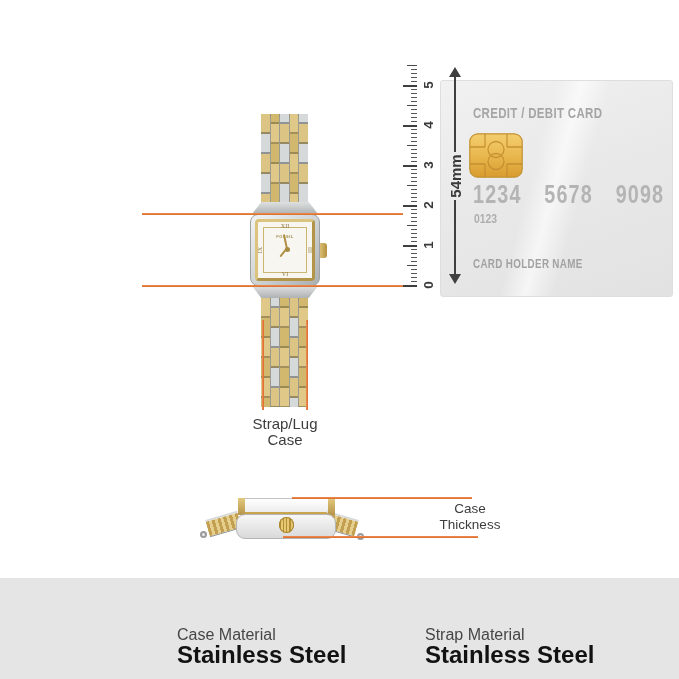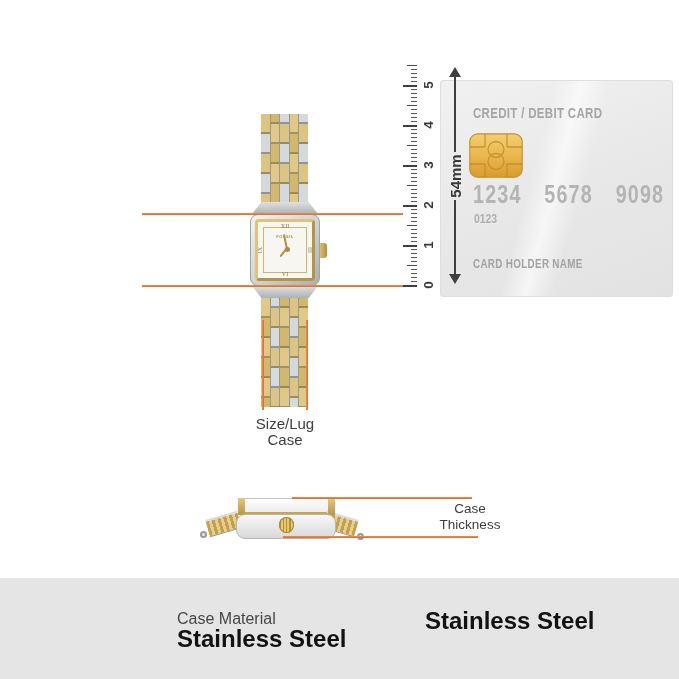--- a/index.html
+++ b/index.html
@@ -94,21 +94,21 @@
             box-shadow:0 0 0 1px #a8862f inset;}
   .sv-lug{position:absolute;top:23px;width:33px;height:15px;z-index:1;
           background:repeating-linear-gradient(90deg,#c3a051 0 3px,#e6cf8c 3px 6px);
           border-top:2px solid #d9dbdb;border-bottom:1px solid #8f9393;}
   #sv-lug-left{left:9px;transform:rotate(-16deg);}
   #sv-lug-right{left:126px;transform:rotate(16deg);}
   .sv-endcircle{position:absolute;width:7px;height:7px;border-radius:50%;border:2px solid #9b9b9b;background:#e9e9e9;box-sizing:border-box;}
 
   
   #bottom-band{position:absolute;left:0;top:578px;width:679px;height:101px;background:#e5e5e5;}
-  .mat-label{font-size:16px;line-height:18px;color:#464646;}
+  .mat-label{font-size:16px;line-height:18px;color:#464646;margin-top:16px;}
   .mat-value{font-size:24px;line-height:21px;font-weight:bold;color:#121212;}
 </style>
 </head>
 <body>
 
 <div id="canvas">
 
 
   <div class="mline" style="left:142px;top:213px;width:261px;height:2px;"></div>
   <div class="mline" style="left:142px;top:285px;width:261px;height:2px;"></div>
@@ -142,21 +142,21 @@
   <div class="endlink bot" style="top:286px;"></div>
   <div class="bracelet" style="top:298px;height:109px;">
     <div class="bcol col-gold"></div>
     <div class="bcol col-mix off"></div>
     <div class="bcol col-gold off"></div>
     <div class="bcol col-mix"></div>
     <div class="bcol col-gold off"></div>
   </div>
 
   <div class="dim-label" style="left:233px;top:416px;width:104px;">
-    <div class="ln">Size/Lug</div>
+    <div class="ln">Strap/Lug</div>
     <div class="ln">Case</div>
   </div>
 
   <div id="ruler"></div>
   <span class="rnum" style="top:277px;">0</span>
   <span class="rnum" style="top:237px;">1</span>
   <span class="rnum" style="top:197px;">2</span>
   <span class="rnum" style="top:157px;">3</span>
   <span class="rnum" style="top:117px;">4</span>
   <span class="rnum" style="top:77px;">5</span>
@@ -212,17 +212,18 @@
   </div>
 
   <div id="bottom-band">
 
     <div style="position:absolute;left:177px;top:32px;">
       <div class="mat-label">Case Material</div>
       <div class="mat-value">Stainless Steel</div>
     </div>
 
     <div style="position:absolute;left:425px;top:32px;">
+      <div class="mat-label">Strap Material</div>
       <div class="mat-value">Stainless Steel</div>
     </div>
 
   </div>
 </div>
 
 </body></html>

